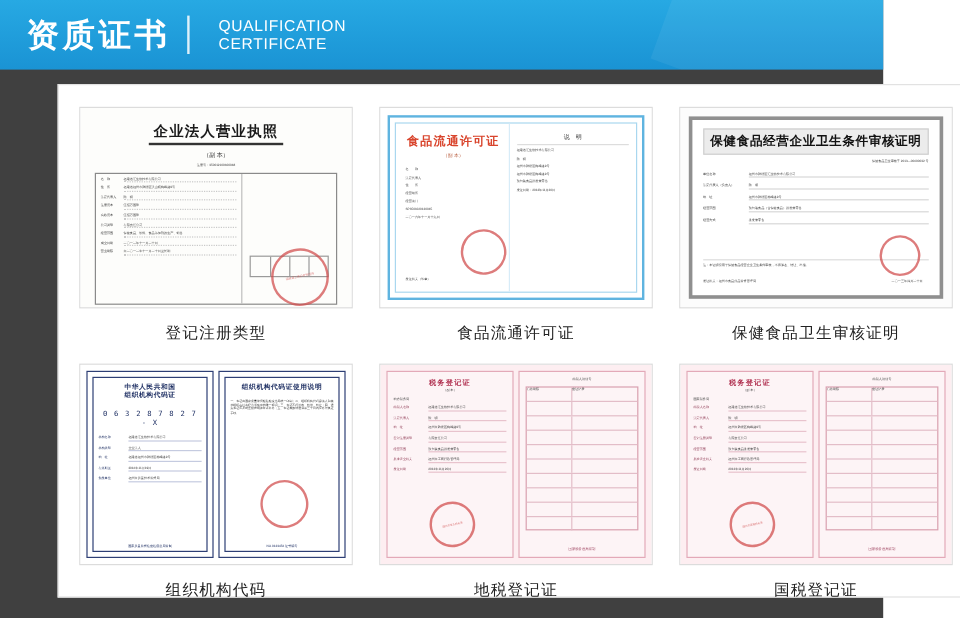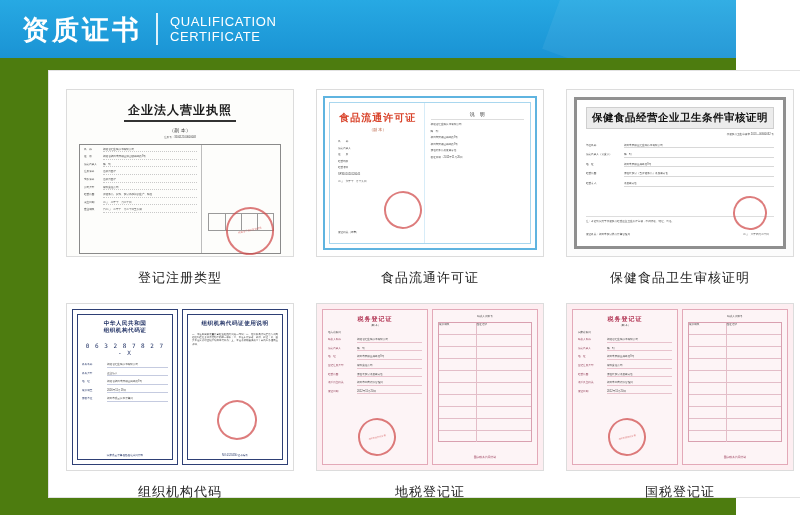--- a/index.html
+++ b/index.html
@@ -10,21 +10,21 @@
   body {
     width: 800px;
     height: 515px;
     font-family: "Liberation Sans", sans-serif;
     overflow: hidden;
   }
   .page {
     position: relative;
     width: 736px;
     height: 515px;
-    background: #4d7c0f;
+    background: #404040;
     box-sizing: border-box;
   }
 
   
   .banner {
     position: relative;
     height: 58px;
     background: #1a9fe0;
     background: linear-gradient(180deg, #27a9e3 0%, #1a93d4 100%);
     display: flex;
@@ -57,20 +57,21 @@
     background: #ffffff;
     opacity: 0.85;
     margin: 0 12px 0 14px;
   }
   .banner-en {
     color: #ffffff;
     font-size: 13px;
     line-height: 15px;
     letter-spacing: 0.6px;
     font-family: "Liberation Sans", sans-serif;
+    margin-left: 12px;
   }
   .banner-en span { display: block; }
 
   
   .frame {
     position: absolute;
     left: 18px;
     top: 70px;
     width: 764px;
     height: 428px;

